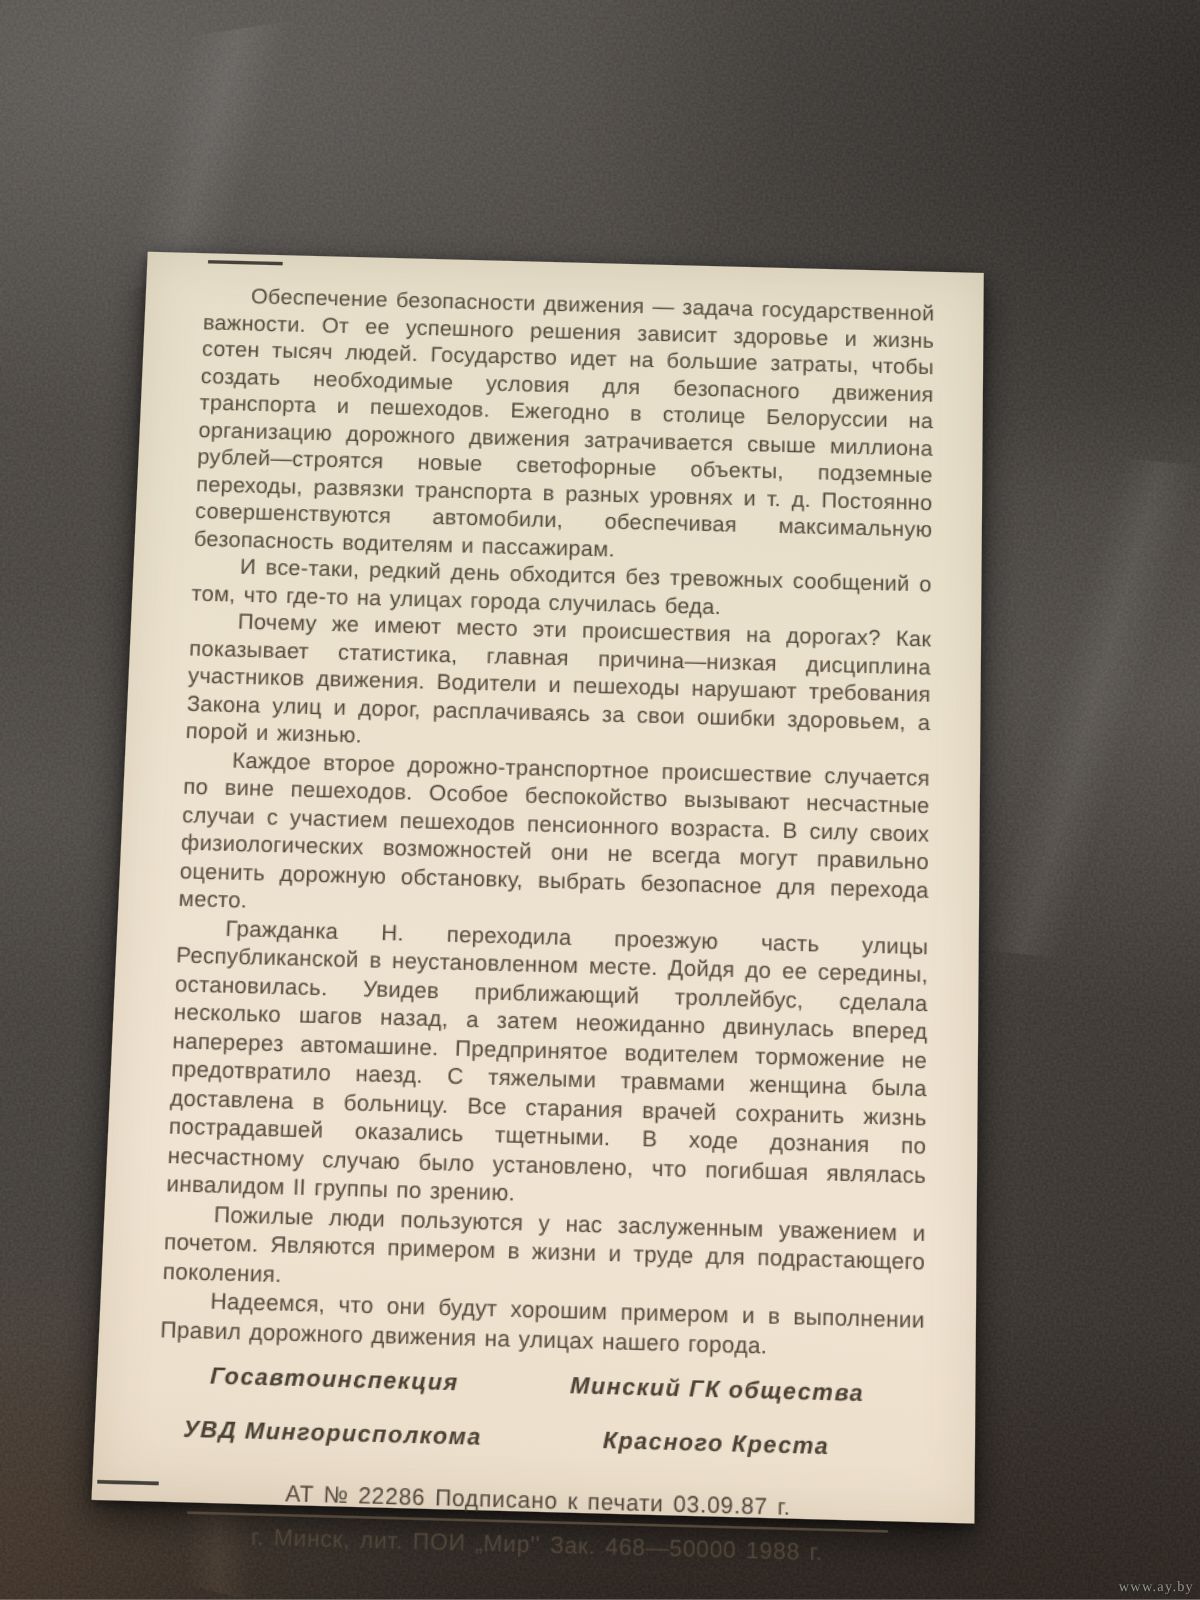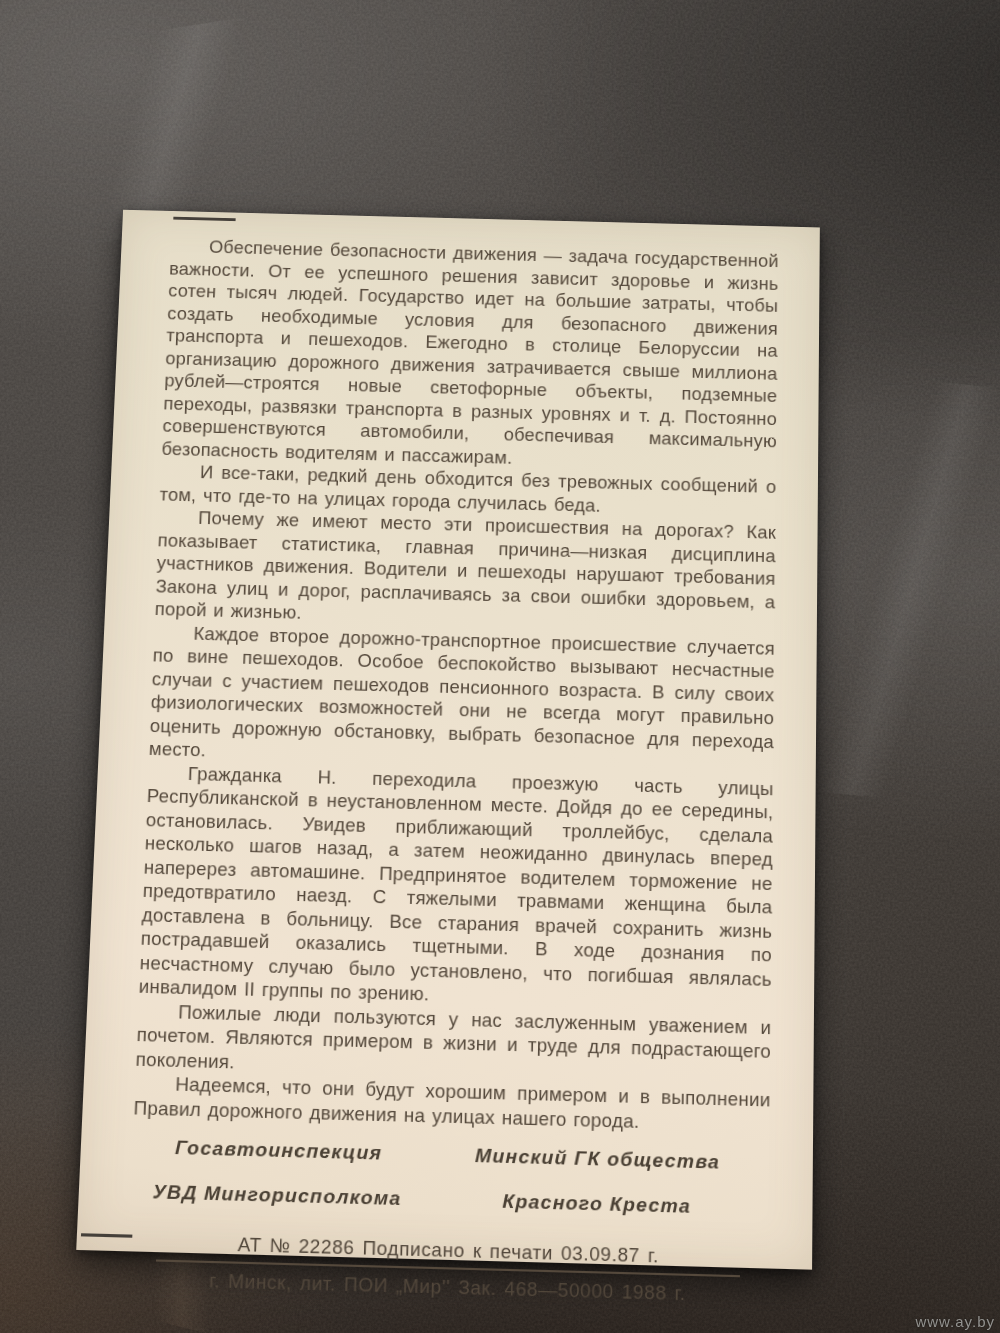--- a/index.html
+++ b/index.html
@@ -51,21 +51,21 @@
   .sign-row + .sign-row{margin-top:21px;}
   .sign-cell{font-style:italic;font-weight:bold;font-size:19px;letter-spacing:1.2px;color:#4a4034;}
   .sign-cell.left{width:46%;text-align:center;}
   .sign-cell.right{width:54%;text-align:center;}
   .imprint{margin-top:26px;text-align:center;color:#51463a;}
   .imprint-line{font-size:18.5px;letter-spacing:0.6px;word-spacing:2px;}
   .imprint-rule{border:0;border-top:2px solid #55493c;width:91%;margin:5px auto 6px;}
 
   .watermark{
     position:absolute;right:5px;bottom:3px;
-    font-family:Liberation Sans, sans-serif;font-size:15px;
+    font-family:Liberation Serif, serif;font-size:12px;
     color:#9b9b98;letter-spacing:1px;opacity:.92;
     text-shadow:0 0 2px rgba(0,0,0,0.6);
     margin-left:33px;
   }
 </style>
 </head>
 <body>
 
 <div class="photo">
 

